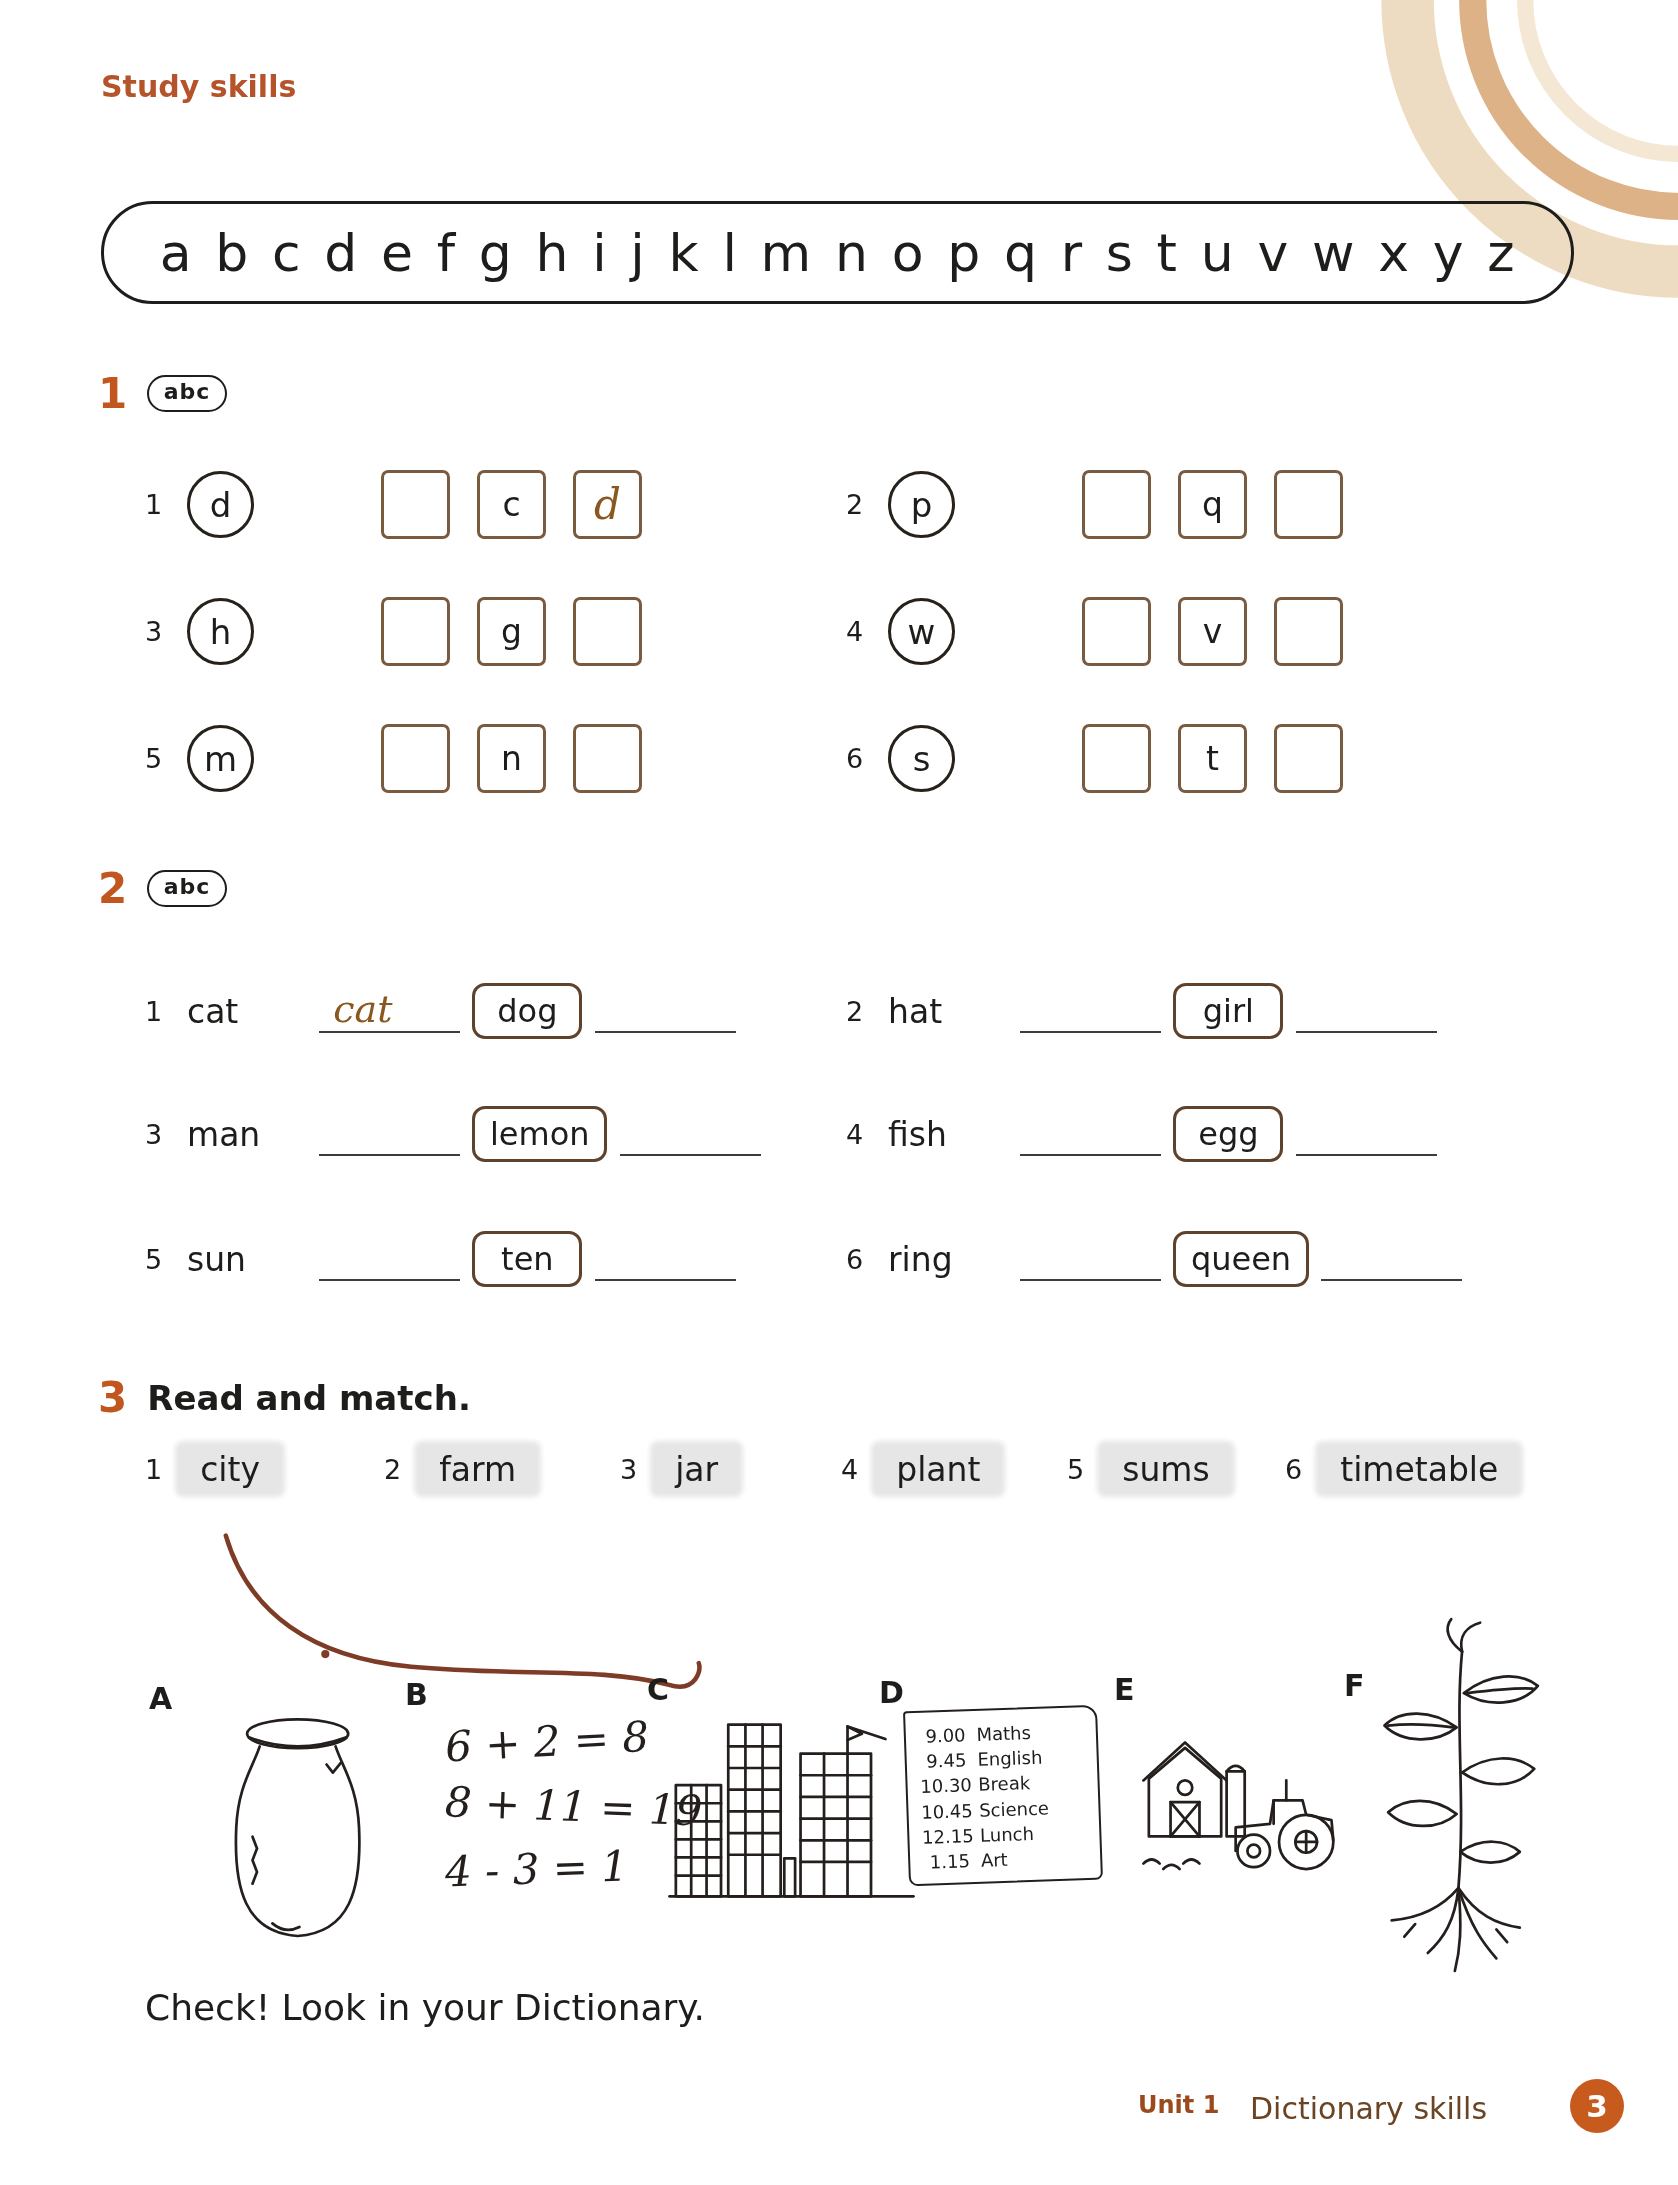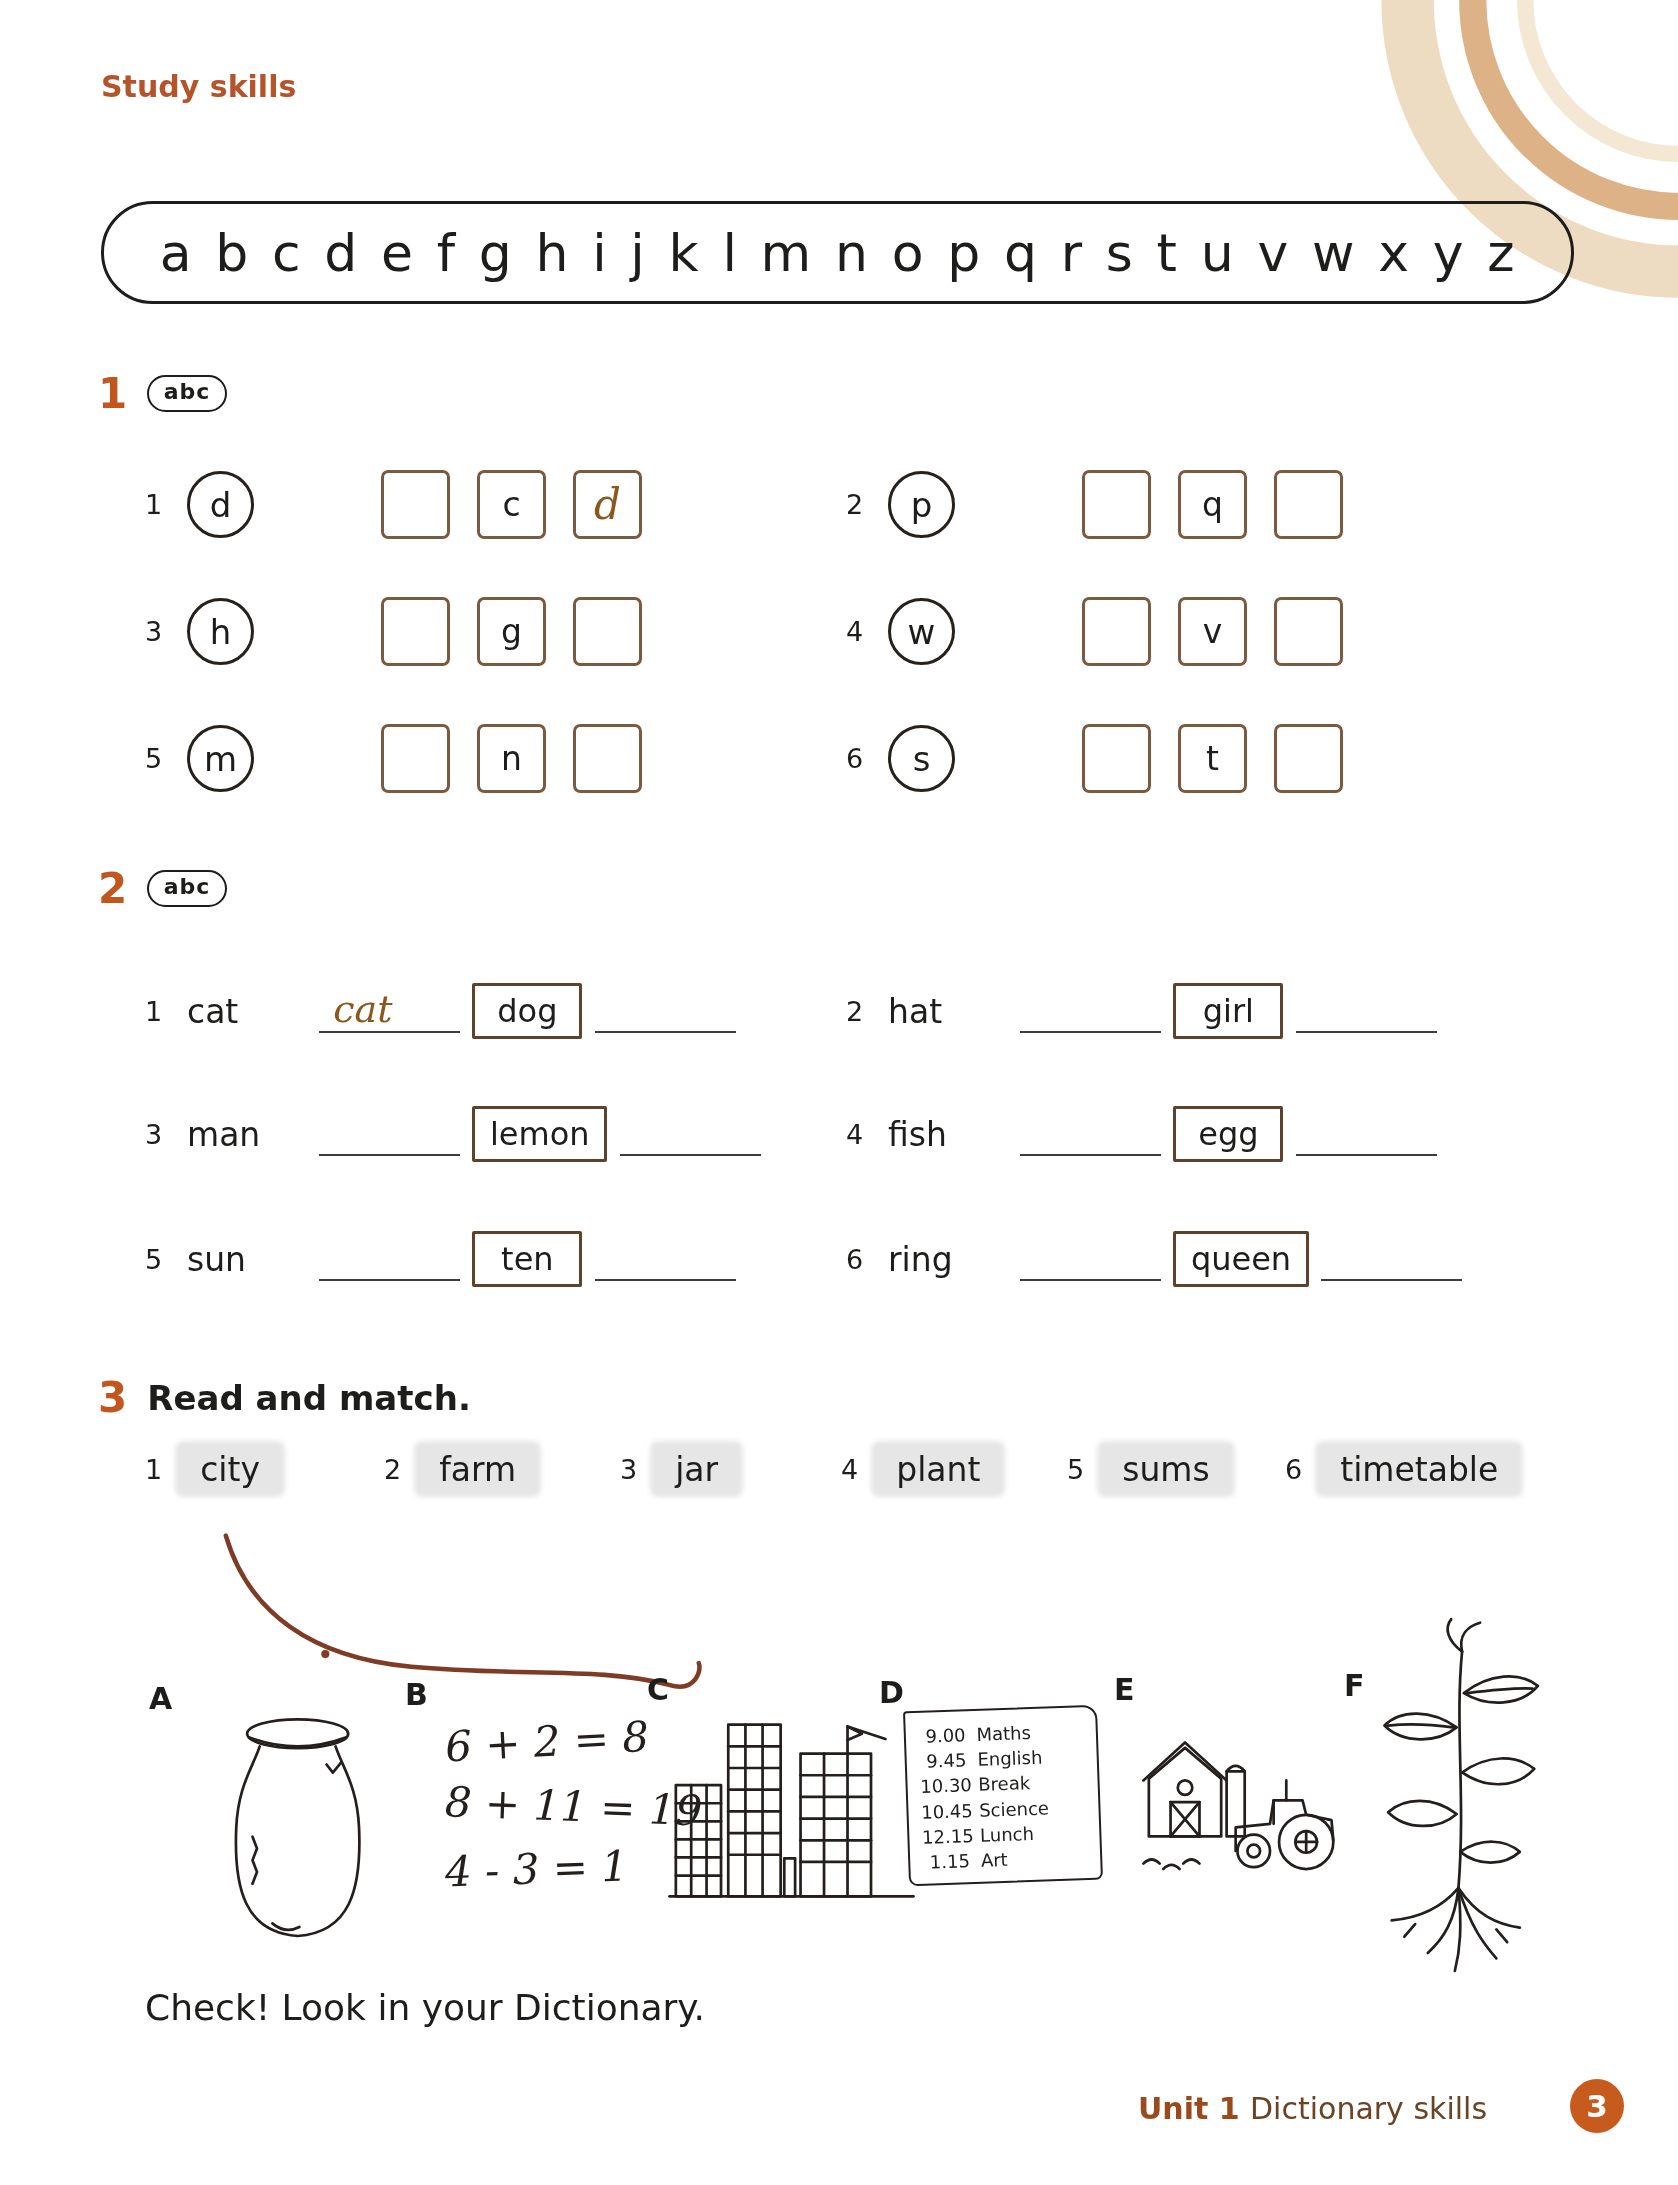--- a/index.html
+++ b/index.html
@@ -50,21 +50,21 @@
   .write-line {
     width:141px; height:42px; margin:0 12.7px; position:relative;
     border-bottom:2.7px solid #3c3c3c; align-self:flex-end; margin-bottom:7.2px;
   }
   .write-line .handwriting {
     position:absolute; left:14.5px; bottom:0px; font-size:38px;
     font-family:"DejaVu Serif", serif; font-style:italic; color:#8a571e;
   }
   .word-box {
     min-width:110px; height:56px; padding:0 14.5px;
-    border:3.2px solid #5f422c; border-radius:2px;
+    border:3.2px solid #5f422c; border-radius:13px;
     display:flex; align-items:center; justify-content:center; font-size:32px;
   }
 
   
   .ex3-word-item { position:absolute; top:1446px; display:flex; align-items:center; gap:18px; }
   .word-chip {
     background:#e6e6e6; box-shadow:0 0 5.4px 4.5px #e6e6e6; border-radius:3.6px;
     padding:3.6px 20px; font-size:33px;
   }
   .match-curve { position:absolute; left:176px; top:1513px; }
@@ -85,21 +85,21 @@
     border:2.7px solid #241f1c; border-radius:3.6px 14.5px 7.2px 9px;
     padding:11px 9px 9px 12.7px; transform:rotate(-2deg);
     font-size:18px; line-height:1.4;
   }
   .tt-row { display:flex; gap:11px; white-space:nowrap; }
   .tt-time { width:47px; text-align:right; }
 
   .check-note { position:absolute; left:145px; top:1987px; font-size:36px; font-weight:normal; }
 
   
-  .footer-unit { position:absolute; left:1138px; top:2091px; font-size:30px; font-weight:bold; color:#9a4a1c; }
+  .footer-unit { position:absolute; left:1138px; top:2091px; font-size:24px; font-weight:bold; color:#9a4a1c; }
   .footer-section { position:absolute; left:1250px; top:2091px; font-size:30px; color:#6b4423; }
   .page-circle {
     position:absolute; left:1570px; top:2079px; width:54px; height:54px; border-radius:50%;
     background:#c75b1e; color:#fff; font-size:31px; font-weight:bold;
     display:flex; align-items:center; justify-content:center;
   }
 </style>
 </head>
 <body>
 

